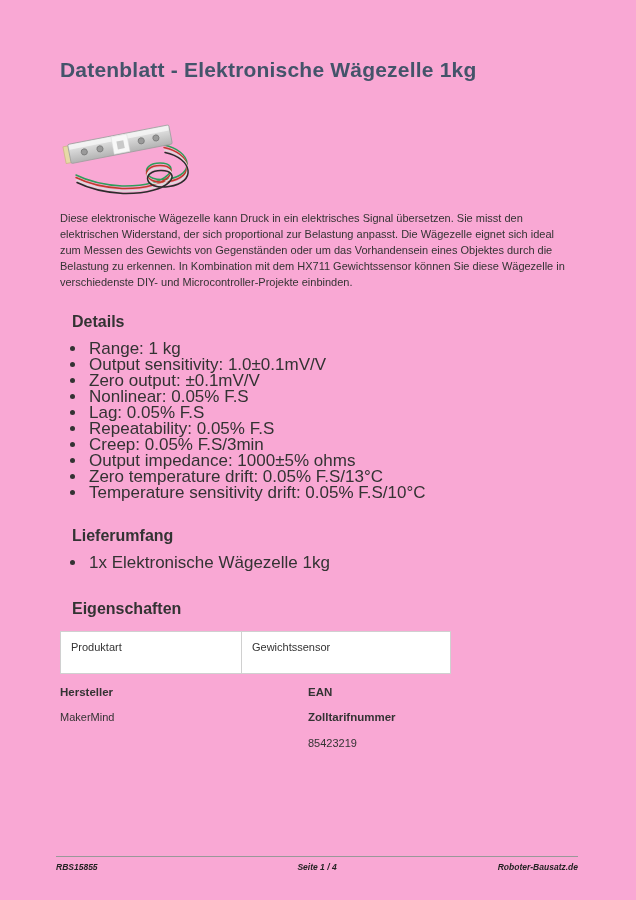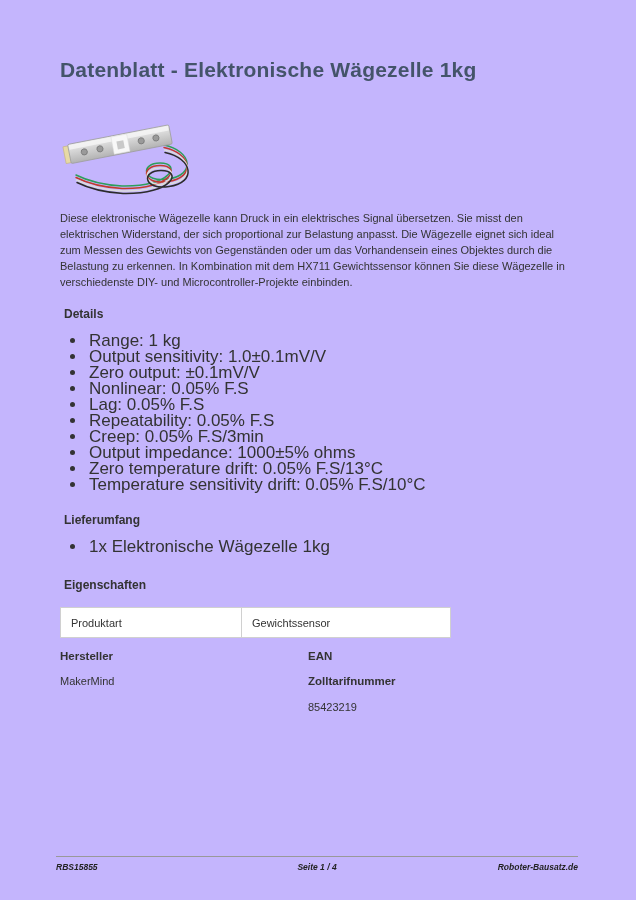--- a/index.html
+++ b/index.html
@@ -4,21 +4,21 @@
 <style>
   html, body {
     margin: 0;
     padding: 0;
     background: #ffffff;
   }
   .page {
     position: relative;
     width: 636px;
     height: 900px;
-    background: #c4b5fd;
+    background: #f9a8d4;
     font-family: "Liberation Sans", sans-serif;
     color: #333333;
     overflow: hidden;
   }
   .content {
     padding: 0 59px 0 60px;
   }
   .doc-title {
     margin: 0;
     padding-top: 57px;
@@ -34,23 +34,23 @@
     height: 90px;
   }
   .description {
     margin: 15px 0 0 0;
     width: 508px;
     font-size: 11px;
     line-height: 16px;
     color: #333333;
   }
   .section-heading {
-    margin: 4px;
+    margin: 12px;
     padding-top: 13px;
-    font-size: 12px;
+    font-size: 16px;
     line-height: 14px;
     font-weight: bold;
     color: #333333;
   }
   ul.spec-list {
     margin: 12px 0 0 0;
     padding-left: 27px;
     font-size: 17px;
     line-height: 16px;
     color: #333333;
@@ -60,21 +60,21 @@
   }
   .props-table {
     margin-top: 15px;
     width: 391px;
     border-collapse: collapse;
     font-size: 11px;
     color: #333333;
   }
   .props-table td {
     border: 1px solid #d0d0d0;
-    padding: 9px 10px 8px 10px;
+    padding: 9px 10px 20px 10px;
     background: #ffffff;
   }
   .props-table td.col-key { width: 160px; }
   .fields-grid {
     margin-top: 12px;
     display: grid;
     grid-template-columns: 248px auto;
     column-gap: 0;
     font-size: 11px;
   }

